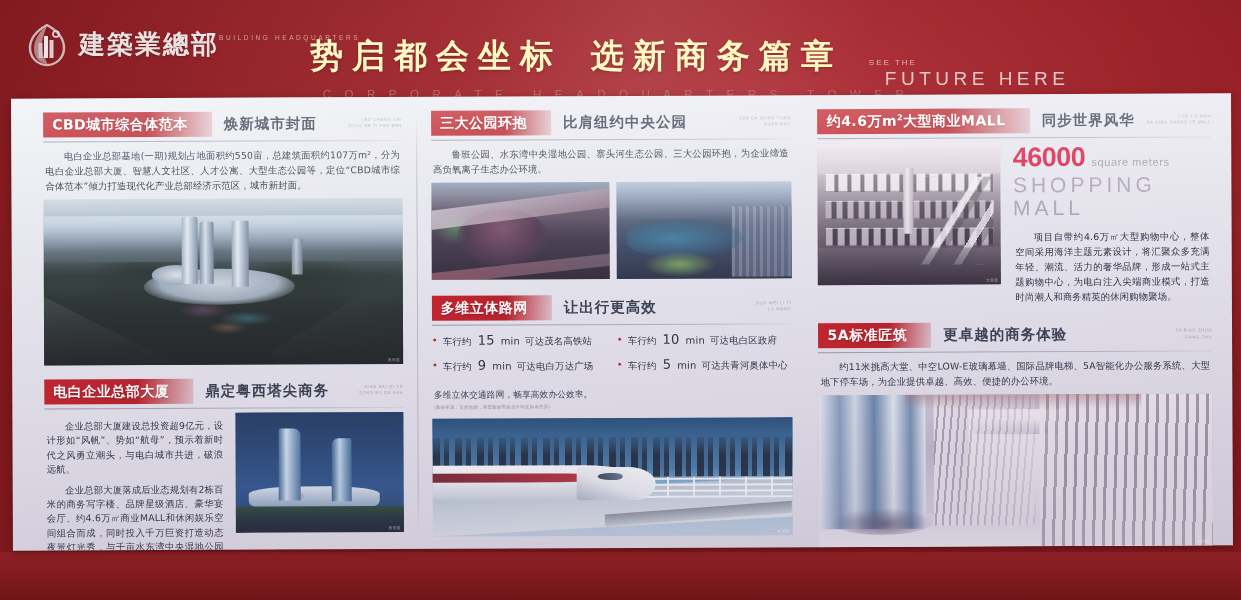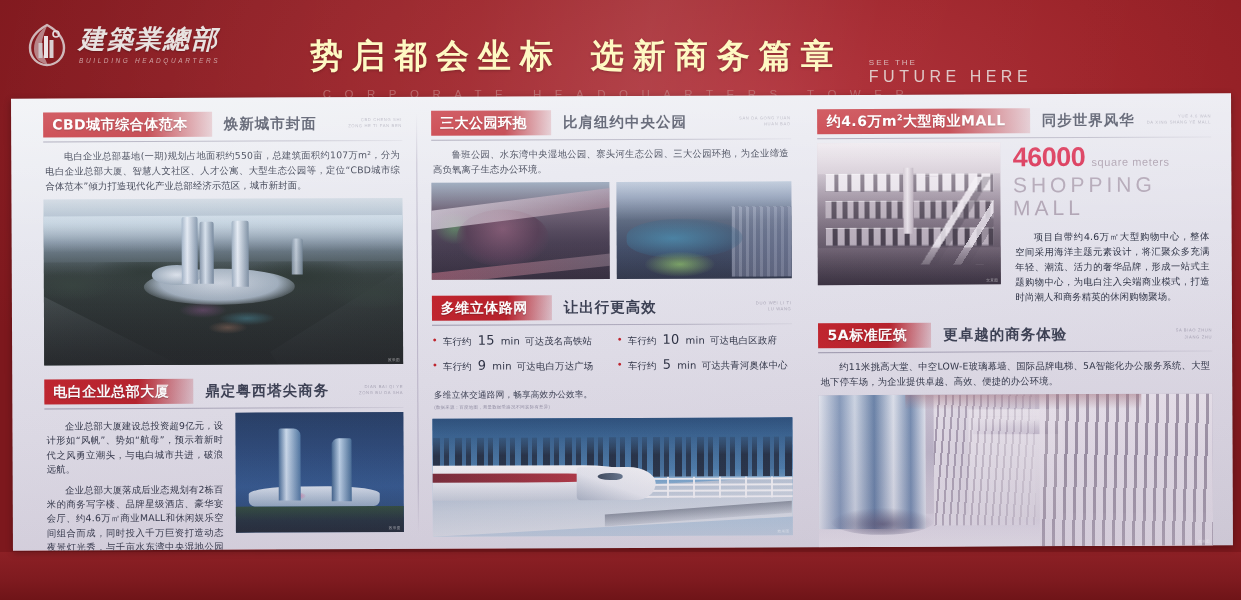--- a/index.html
+++ b/index.html
@@ -21,41 +21,41 @@
     background:linear-gradient(100deg, rgba(255,255,255,0.00) 0%, rgba(255,255,255,0.05) 38%, rgba(255,255,255,0.10) 52%, rgba(255,255,255,0.02) 70%, rgba(255,255,255,0) 100%);
   }
   .wall-bottom{
     position:absolute;left:0;bottom:0;width:100%;height:48px;
     background:linear-gradient(180deg,#8d2025 0%, #7e1a1f 60%, #6f1418 100%);
   }
 
   
   .logo-wrap{position:absolute;left:24px;top:22px;display:flex;align-items:center;gap:9px;}
   .logo-mark{width:46px;height:46px;position:relative;}
-  .logo-txt{display:flex;flex-direction:column;justify-content:center;font-style:italic;}
+  .logo-txt{display:flex;flex-direction:row;justify-content:center;}
   .logo-cn{
     font-size:26px;letter-spacing:2px;color:#e8e2e0;font-weight:bold;
     line-height:1.05;text-shadow:0 1px 2px rgba(0,0,0,.25);
     font-family:"DejaVu Sans","Liberation Sans",sans-serif;
   }
   .logo-en{
     font-size:6.5px;letter-spacing:2.6px;color:#d9b7b7;margin-top:3px;
     opacity:.85;
   }
   .headline{
     position:absolute;left:310px;top:34px;display:flex;align-items:baseline;gap:26px;
   }
   .headline .h-cn{
     font-size:33px;letter-spacing:9px;color:#fef9c3;font-weight:bold;
     font-family:Liberation Mono, monospace;
     text-shadow:0 1px 3px rgba(0,0,0,.22);white-space:nowrap;
   }
   .headline .h-en{position:relative;top:-2px;color:#e4d6d4;}
   .h-en .see{font-size:8px;letter-spacing:2px;display:block;opacity:.8;margin-bottom:1px;margin-top:17px;}
-  .h-en .fut{font-size:16px;letter-spacing:4.5px;opacity:.92;white-space:nowrap;}
+  .h-en .fut{font-size:19px;letter-spacing:4.5px;opacity:.92;white-space:nowrap;margin-left:16px;}
   .sub-en{
     position:absolute;left:60px;top:88px;width:1120px;
     font-size:11.5px;letter-spacing:13.5px;color:#c98e8e;opacity:.62;
     white-space:nowrap;text-align:center;
   }
 
   
   .board{
     position:absolute;left:12px;top:96px;width:1220px;height:452px;
     background:linear-gradient(172deg,#eef0f4 0%, #e7e7ef 25%, #e2e0ea 55%, #dcd8e4 80%, #d6d2de 100%);

